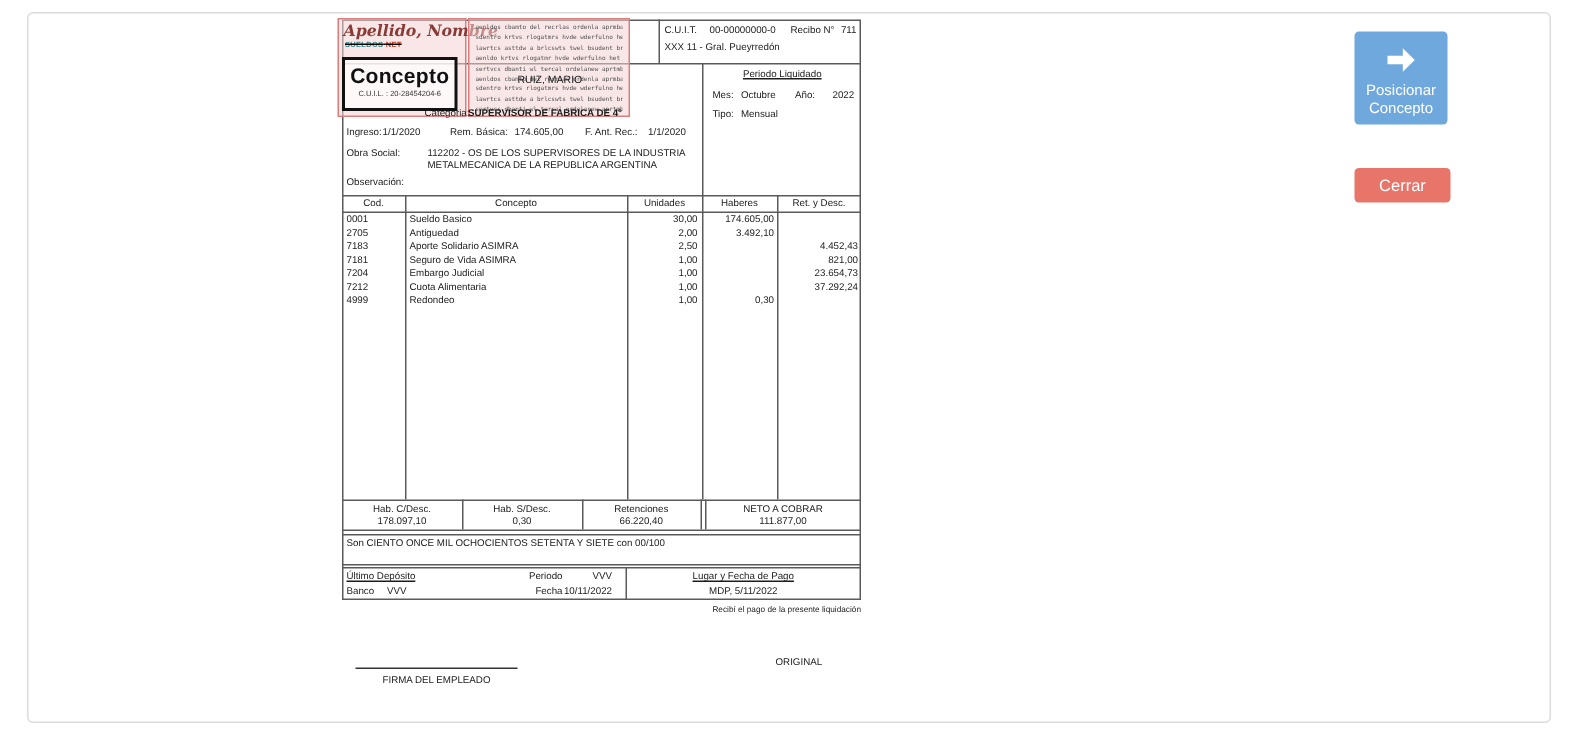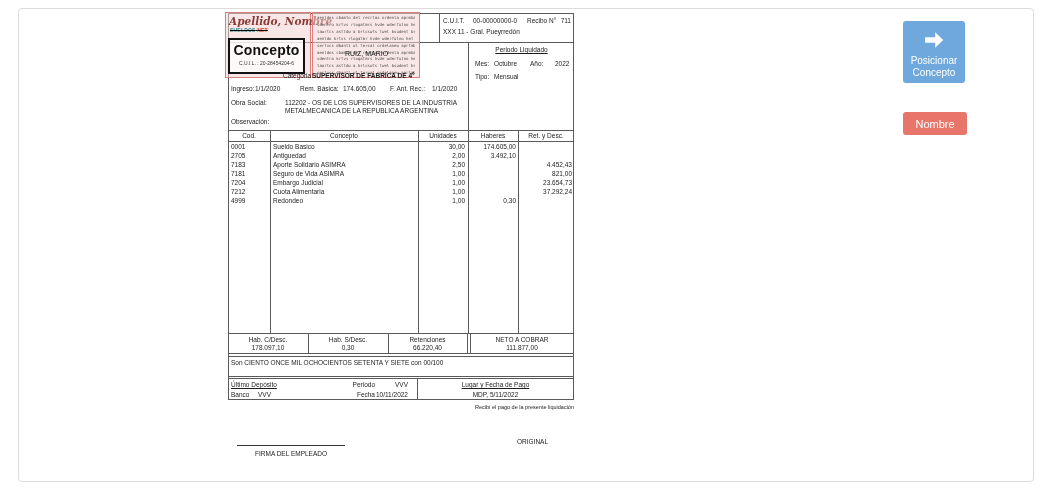--- a/index.html
+++ b/index.html
@@ -217,14 +217,14 @@
 
   <button class="btn btn-posicionar">
     <span class="arrow">
       <svg width="24" height="24" viewBox="0 0 24 24">
           <path d="M3 9.2h10.2V4.2L21.2 12l-8 7.8v-5H3z" fill="#ffffff"></path>
         </svg>
     </span>
     <span class="lbl">Posicionar</span>
     <span class="lbl">Concepto</span>
   </button>
-  <button class="btn btn-cerrar">Nombre</button>
+  <button class="btn btn-cerrar">Cerrar</button>
 </div>
 
 </body></html>

